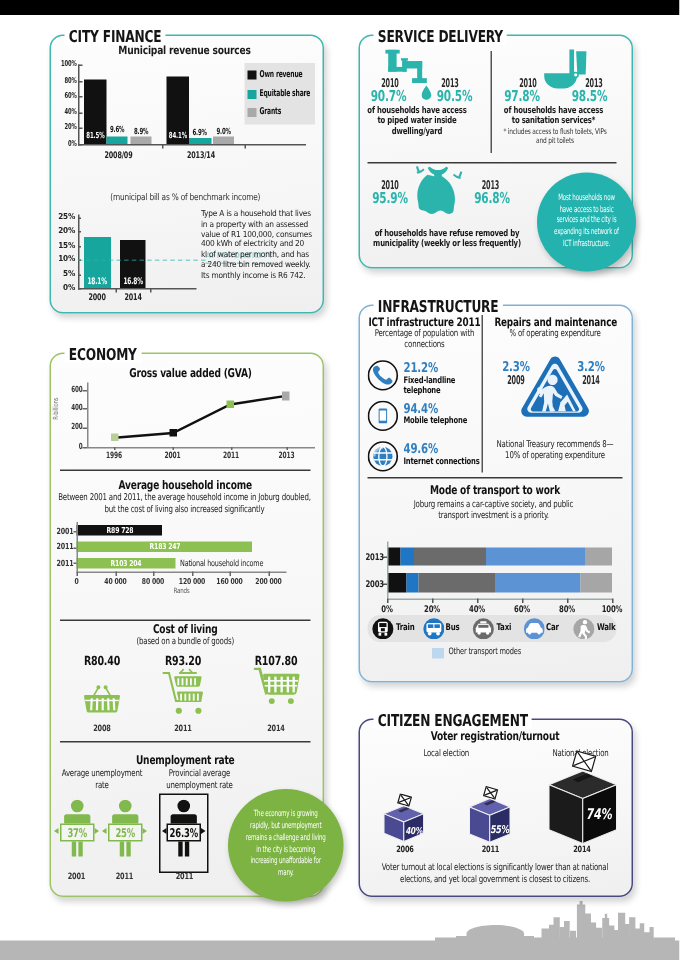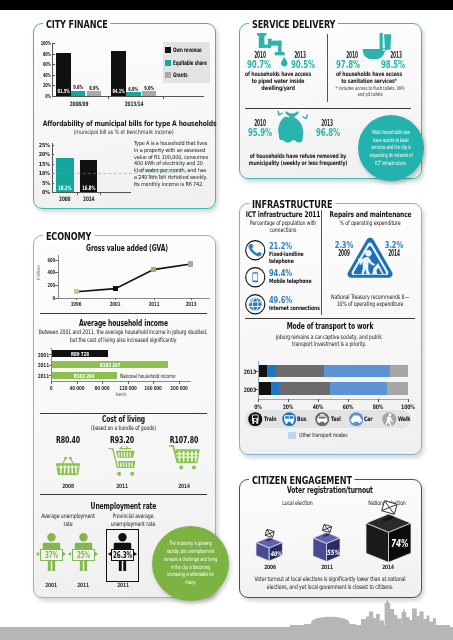--- a/index.html
+++ b/index.html
@@ -80,20 +80,21 @@
       <path d="M136.5 17.5h3v12.5h-3z"></path>
       <path d="M139.2 23.5h4.2V30h-4.2z"></path>
       <path d="M143 20h2.8v10H143z"></path>
       <path d="M0 27h160v3H0z"></path>
     </g>
   </svg>
 
   <div class="box teal" style="left:33px;top:23px;width:181px;height:184px;"></div>
   <div class="sect-title" style="left:43px;top:18.5px;">CITY FINANCE</div>
 
+  <div class="t-title" style="position:absolute;left:38px;top:28.5px;width:170px;font-size:7.5px;"><span class="sqz">Municipal revenue sources</span></div>
   <div style="position:absolute;left:38px;top:41px;width:170px;height:65px;">
 
     <div id="cf1-yticks">
         <div style="position: absolute; left: 14px; top: 2px; width: 2.5px; height: 1px; background: rgb(85, 85, 85);"></div>
         <div style="position: absolute; left: 14px; top: 12.6px; width: 2.5px; height: 1px; background: rgb(85, 85, 85);"></div>
         <div style="position: absolute; left: 14px; top: 23.2px; width: 2.5px; height: 1px; background: rgb(85, 85, 85);"></div>
         <div style="position: absolute; left: 14px; top: 33.8px; width: 2.5px; height: 1px; background: rgb(85, 85, 85);"></div>
         <div style="position: absolute; left: 14px; top: 44.4px; width: 2.5px; height: 1px; background: rgb(85, 85, 85);"></div>
         <div style="position: absolute; left: 14px; top: 55px; width: 2.5px; height: 1px; background: rgb(85, 85, 85);"></div>
       </div>
@@ -110,21 +111,20 @@
         <div style="position: absolute; left: 103.9px; top: 50.23px; width: 14.2px; height: 4.77px; background: rgb(169, 169, 169);"></div>
         <div style="position: absolute; left: 124.9px; top: 55px; width: 1px; height: 2.5px; background: rgb(85, 85, 85);"></div>
       </div>
     <div id="cf1-legend" style="position: absolute; left: 125px; top: 1px; width: 47px; height: 40.5px; background: rgb(227, 227, 227);">
         <div style="position: absolute; left: 1.6px; top: 5.2px; width: 6px; height: 6px; background: rgb(17, 17, 17);"></div>
         <div style="position: absolute; left: 1.6px; top: 17.8px; width: 6px; height: 6px; background: rgb(22, 166, 157);"></div>
         <div style="position: absolute; left: 1.6px; top: 30.4px; width: 6px; height: 6px; background: rgb(169, 169, 169);"></div>
       </div>
   </div>
 
-  <div class="t-title" style="position:absolute;left:33px;top:119px;width:181px;font-size:7.5px;"><span class="sqz">Affordability of municipal bills for type A households</span></div>
   <div class="t-sub" style="position:absolute;left:33px;top:128px;width:181px;font-size:6.1px;"><span class="sqz">(municipal bill as % of benchmark income)</span></div>
   <div style="position:absolute;left:36px;top:140px;width:170px;height:62px;">
     <div id="cf2-yticks">
         <div class="tick" style="position: absolute; left: -4px; top: 1.8px; width: 18px; text-align: right;">25%</div>
         <div style="position: absolute; left: 15.7px; top: 4.8px; width: 2.5px; height: 1px; background: rgb(85, 85, 85);"></div>
         <div class="tick" style="position: absolute; left: -4px; top: 11.24px; width: 18px; text-align: right;">20%</div>
         <div style="position: absolute; left: 15.7px; top: 14.24px; width: 2.5px; height: 1px; background: rgb(85, 85, 85);"></div>
         <div class="tick" style="position: absolute; left: -4px; top: 20.68px; width: 18px; text-align: right;">15%</div>
         <div style="position: absolute; left: 15.7px; top: 23.68px; width: 2.5px; height: 1px; background: rgb(85, 85, 85);"></div>
         <div class="tick" style="position: absolute; left: -4px; top: 30.12px; width: 18px; text-align: right;">10%</div>

